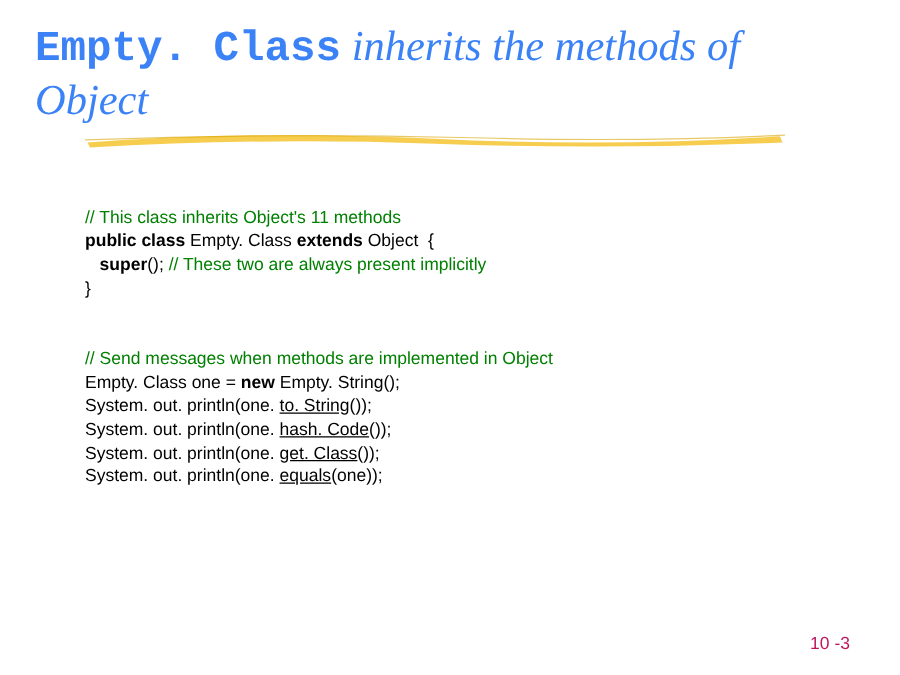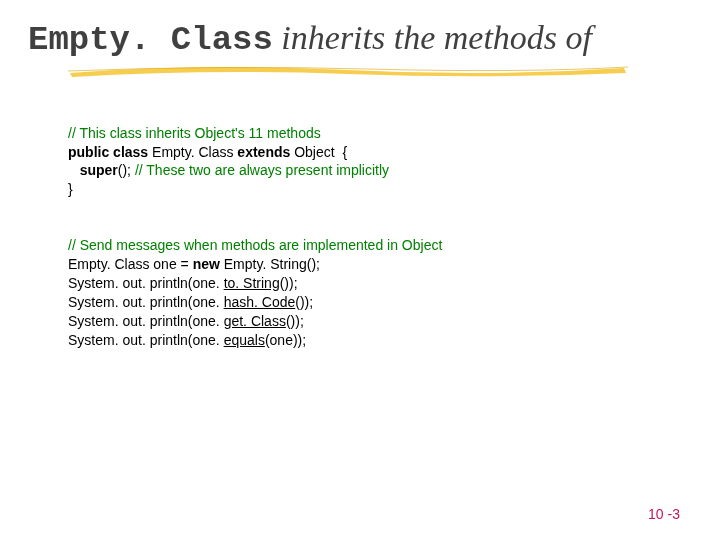--- a/index.html
+++ b/index.html
@@ -10,21 +10,21 @@
     font-family: Georgia, 'Times New Roman', serif;
     position: relative;
     padding: 18px 28px;
   }
   .title-block {
     margin-bottom: 8px;
   }
   .title-line {
     font-size: 34px;
     line-height: 1.2;
-    color: #404040;
+    color: #3b82f6;
   }
   .title-mono {
     font-family: 'Courier New', monospace;
     font-weight: bold;
     font-style: normal;
   }
   .title-italic {
     font-style: italic;
     font-family: Georgia, 'Times New Roman', serif;
   }
@@ -57,20 +57,23 @@
     color: #be185d;
   }
 </style>
 </head>
 <body>
 
 <div class="title-block">
   <div class="title-line">
     <span class="title-mono">Empty. Class</span><span class="title-italic"> inherits the methods of </span>
   </div>
+  <div class="title-line">
+    <span class="title-italic">Object</span>
+  </div>
 </div>
 
 <div class="underline-brush">
   <svg width="560" height="16" viewBox="0 0 560 16">
     <path d="M2 10 Q 140 0 280 7 T 556 5 L 558 10 Q 420 16 280 11 T 4 14 Z" fill="#f4c430" opacity="0.85"></path>
     <path d="M0 8 Q 150 2 300 6 T 560 4" stroke="#d9a400" stroke-width="1" fill="none" opacity="0.6"></path>
   </svg>
 </div>
 
 <div class="code-block">

